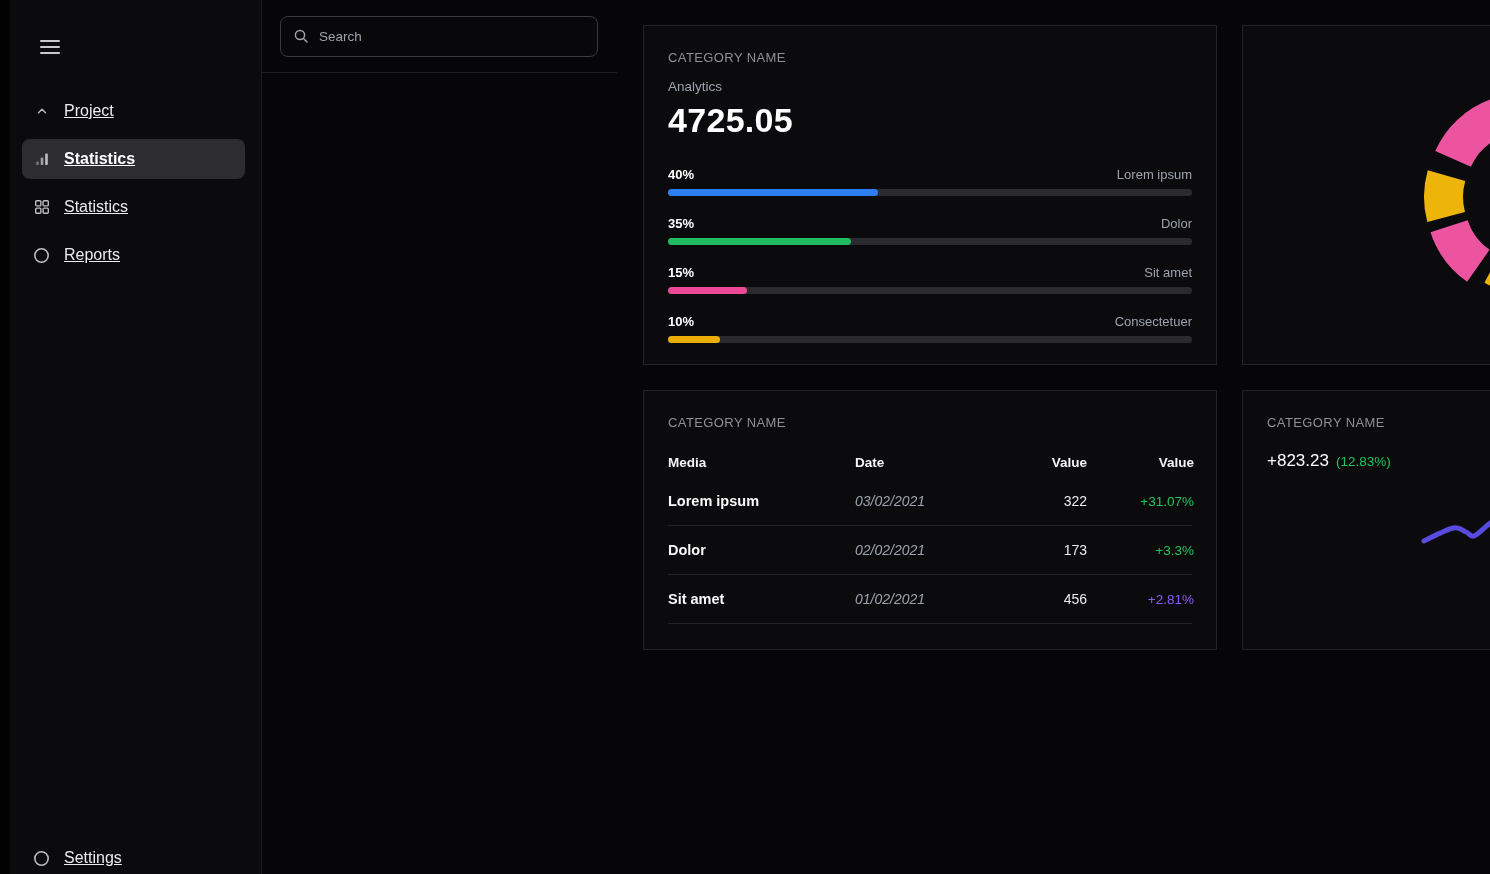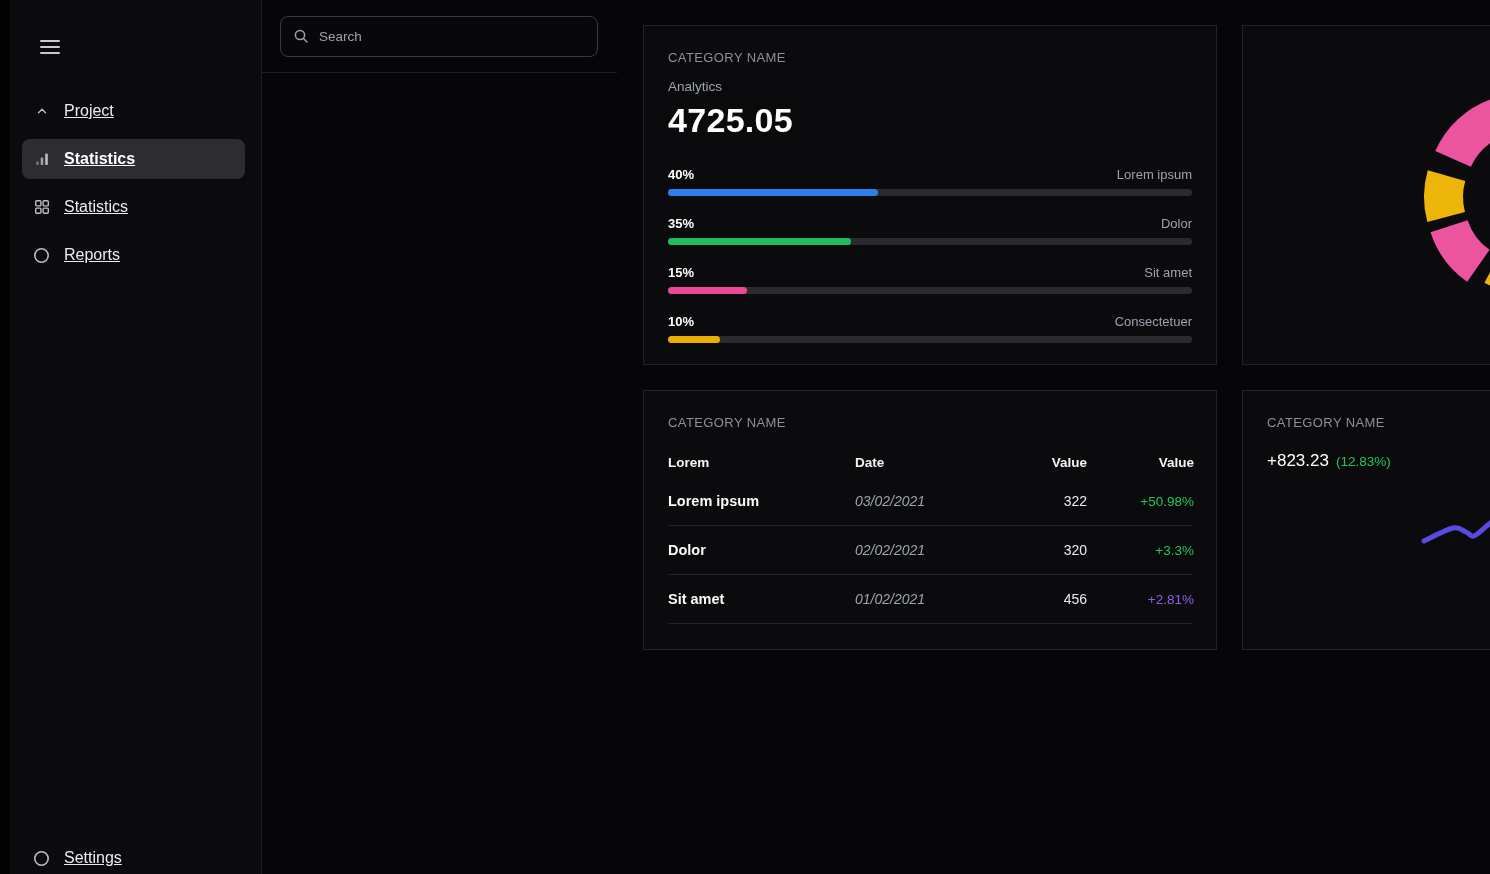--- a/index.html
+++ b/index.html
@@ -206,36 +206,36 @@
             <path d="M285.31,267.99 A97 97 0 0 1 241.46,256.65 L259.77,222.21 A58 58 0 0 0 285.99,228.99 Z" fill="#edb409"></path>
             <path d="M224.13,255.81 A97 97 0 0 1 187.51,206.33 L224.60,194.28 A58 58 0 0 0 246.50,223.86 Z" fill="#ec54a0"></path>
             <path d="M184.31,196.03 A97 97 0 0 1 184.76,144.18 L222.25,154.93 A58 58 0 0 0 221.98,185.93 Z" fill="#edb409"></path>
             <path d="M192.25,124.96 A97 97 0 0 1 247.69,73.27 L261.02,109.92 A58 58 0 0 0 227.88,140.83 Z" fill="#ec54a0"></path>
           </svg>
       </section>
 
       <section class="card">
         <div class="eyebrow">CATEGORY NAME</div>
         <div class="tbl-head" id="tbl-head">
-            <span>Lorem</span>
+            <span>Media</span>
             <span>Date</span>
             <span class="al-r">Value</span>
             <span class="al-r">Value</span>
           </div>
         <div class="tbl-body" id="tbl-body">
             <div class="tbl-row">
               <span class="c-name">Lorem ipsum</span>
               <span class="c-date">03/02/2021</span>
               <span class="c-value">322</span>
-              <span class="c-change" style="color:#22c55e">+50.98%</span>
+              <span class="c-change" style="color:#22c55e">+31.07%</span>
             </div>
             <div class="tbl-row">
               <span class="c-name">Dolor</span>
               <span class="c-date">02/02/2021</span>
-              <span class="c-value">320</span>
+              <span class="c-value">173</span>
               <span class="c-change" style="color:#22c55e">+3.3%</span>
             </div>
             <div class="tbl-row">
               <span class="c-name">Sit amet</span>
               <span class="c-date">01/02/2021</span>
               <span class="c-value">456</span>
               <span class="c-change" style="color:#8b5cf6">+2.81%</span>
             </div>
           </div>
       </section>

